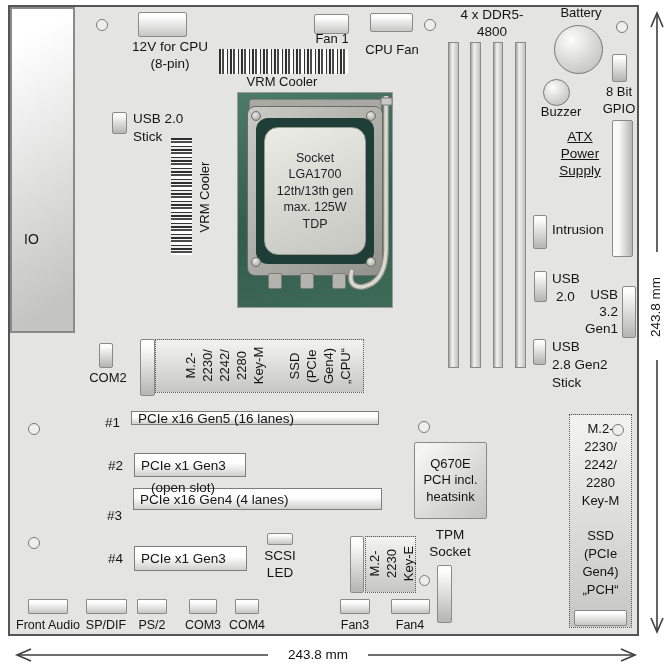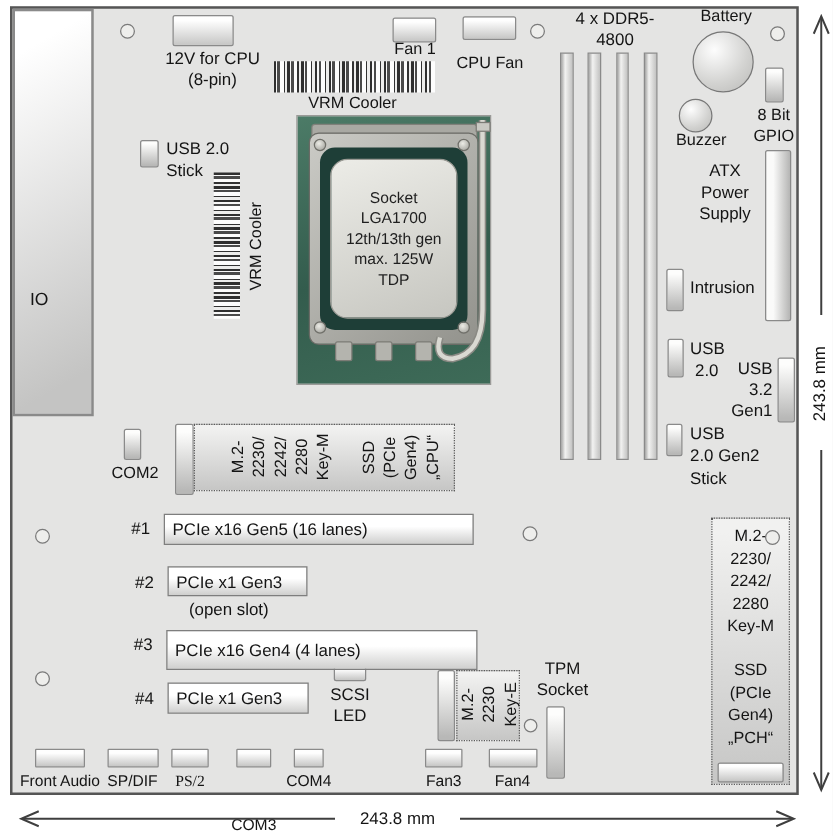--- a/index.html
+++ b/index.html
@@ -137,21 +137,21 @@
     <div class="screw" style="left:13px;top:18px;"></div>
     <div class="screw" style="left:128px;top:18px;"></div>
     <div class="screw" style="left:13px;top:164px;"></div>
     <div class="screw" style="left:128px;top:164px;"></div>
     <div class="tab" style="left:30px;top:180px;"></div>
     <div class="tab" style="left:62px;top:180px;"></div>
     <div class="tab" style="left:94px;top:180px;"></div>
   </div>
 
   <div class="box hgrad" style="left:612px;top:120px;width:21px;height:137px;"></div>
-  <div class="lbl lines" style="left:552px;top:128px;width:56px;text-align:center;line-height:17px;font-size:13.5px;">
+  <div class="lbl lines" style="left:552px;top:128px;width:56px;text-align:center;line-height:17px;font-size:13.5px;text-decoration:underline;">
     <span>ATX</span>
     <span>Power</span>
     <span>Supply</span>
   </div>
 
   <div class="box vgrad" style="left:533px;top:215px;width:14px;height:34px;"></div>
   <div class="lbl" style="left:552px;top:222px;font-size:13.5px;">Intrusion</div>
 
   <div class="box vgrad" style="left:534px;top:271px;width:13px;height:31px;"></div>
   <div class="lbl lines" style="left:552px;top:270px;line-height:18px;font-size:13.5px;">
@@ -162,59 +162,66 @@
   <div class="box vgrad" style="left:622px;top:286px;width:14px;height:52px;"></div>
   <div class="lbl lines r" style="left:560px;top:286px;width:58px;line-height:17px;font-size:13.5px;">
     <span>USB</span>
     <span>3.2</span>
     <span>Gen1</span>
   </div>
 
   <div class="box vgrad" style="left:533px;top:339px;width:13px;height:26px;"></div>
   <div class="lbl lines" style="left:552px;top:338px;line-height:18px;font-size:13.5px;">
     <span>USB</span>
-    <span>2.0 Gen2</span>
+    <span>2.8 Gen2</span>
     <span>Stick</span>
   </div>
 
   <div class="box vgrad" style="left:140px;top:339px;width:15px;height:57px;"></div>
   <div class="dotted" style="left:155px;top:339px;width:209px;height:54px;"></div>
   <div class="rot lines" style="left:198px;top:323px;width:52px;">
     <span>M.2-</span>
     <span>2230/</span>
     <span>2242/</span>
     <span>2280</span>
     <span>Key-M</span>
   </div>
   <div class="rot lines" style="left:294px;top:332px;width:52px;">
     <span>SSD</span>
     <span>(PCIe</span>
     <span>Gen4)</span>
     <span>„CPU“</span>
   </div>
 
   <div class="slotnum" style="left:105px;top:415px;">#1</div>
-  <div class="slotbox" style="left:131px;top:411px;width:248px;height:25px;">PCIe x16 Gen5 (16 lanes)</div>
+  <div class="slotbox" style="left:131px;top:411px;width:248px;height:14px;">PCIe x16 Gen5 (16 lanes)</div>
 
   <div class="slotnum" style="left:108px;top:458px;">#2</div>
   <div class="slotbox" style="left:134px;top:453px;width:112px;height:24px;">PCIe x1 Gen3</div>
   <div class="lbl c" style="left:183px;top:480px;font-size:13.5px;">(open slot)</div>
 
   <div class="slotnum" style="left:107px;top:508px;">#3</div>
-  <div class="slotbox" style="left:133px;top:504px;width:249px;height:32px;">PCIe x16 Gen4 (4 lanes)</div>
+  <div class="slotbox" style="left:133px;top:488px;width:249px;height:22px;">PCIe x16 Gen4 (4 lanes)</div>
 
   <div class="slotnum" style="left:108px;top:551px;">#4</div>
   <div class="slotbox" style="left:134px;top:546px;width:113px;height:25px;">PCIe x1  Gen3</div>
 
   <div class="box" style="left:267px;top:533px;width:26px;height:12px;"></div>
   <div class="lbl c lines" style="left:280px;top:547px;line-height:17px;font-size:13.5px;">
     <span>SCSI</span>
     <span>LED</span>
   </div>
 
+  <div class="box" style="left:414px;top:442px;width:73px;height:77px;background:linear-gradient(135deg,#f5f5f4 10%,#c2c2c1);display:flex;align-items:center;justify-content:center;">
+    <div class="lines" style="font-size:13px;line-height:16.5px;text-align:center;">
+      <span>Q670E</span>
+      <span>PCH incl.</span>
+      <span>heatsink</span>
+    </div>
+  </div>
 
   <div class="lbl c lines" style="left:450px;top:526px;line-height:17px;font-size:13.5px;">
     <span>TPM</span>
     <span>Socket</span>
   </div>
   <div class="box vgrad" style="left:437px;top:565px;width:15px;height:58px;"></div>
 
   <div class="box vgrad" style="left:350px;top:536px;width:14px;height:57px;"></div>
   <div class="dotted" style="left:365px;top:536px;width:51px;height:57px;"></div>
   <div class="rot lines" style="left:365px;top:538px;width:52px;">
@@ -239,25 +246,25 @@
   <div class="box" style="left:574px;top:610px;width:53px;height:16px;"></div>
 
   <div class="bconn" style="left:8px;width:80px;">
     <div class="cbox" style="width:40px;"></div>
     <div class="clab">Front Audio</div>
   </div>
   <div class="bconn" style="left:76px;width:60px;">
     <div class="cbox" style="width:41px;"></div>
     <div class="clab">SP/DIF</div>
   </div>
-  <div class="bconn" style="left:127px;width:50px;font-family:Liberation Serif, serif;">
+  <div class="bconn" style="left:127px;width:50px;">
     <div class="cbox" style="width:30px;"></div>
     <div class="clab">PS/2</div>
   </div>
-  <div class="bconn" style="left:178px;width:50px;gap:35px;">
+  <div class="bconn" style="left:178px;width:50px;">
     <div class="cbox" style="width:28px;"></div>
     <div class="clab">COM3</div>
   </div>
   <div class="bconn" style="left:222px;width:50px;">
     <div class="cbox" style="width:24px;"></div>
     <div class="clab">COM4</div>
   </div>
   <div class="bconn" style="left:330px;width:50px;">
     <div class="cbox" style="width:30px;"></div>
     <div class="clab">Fan3</div>

